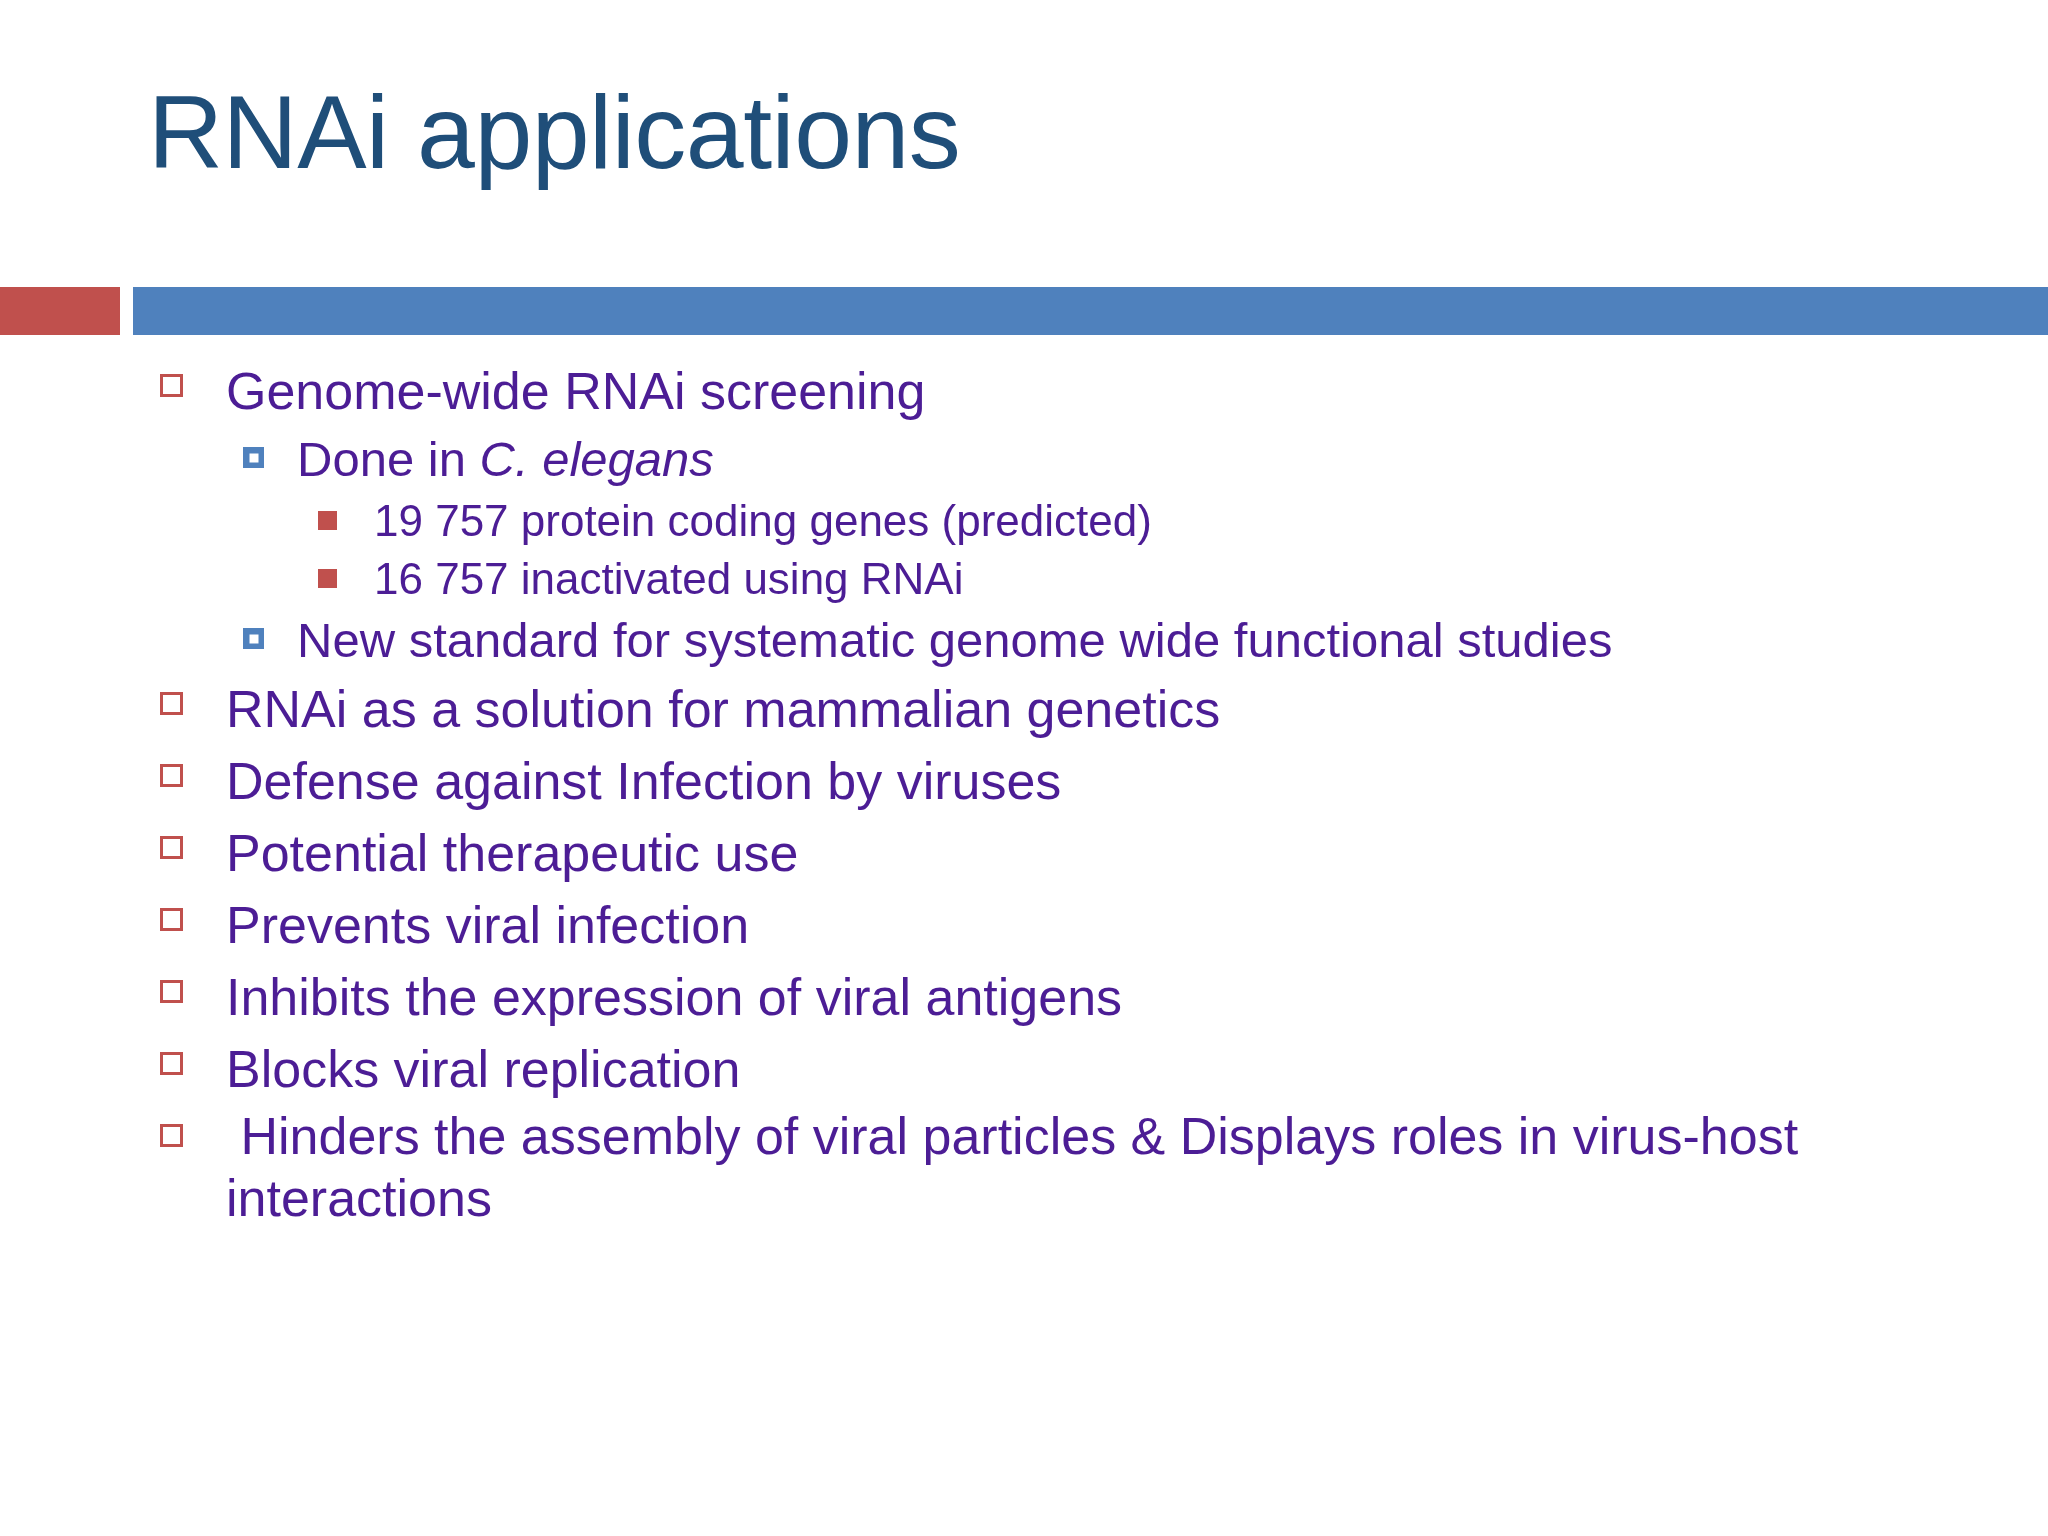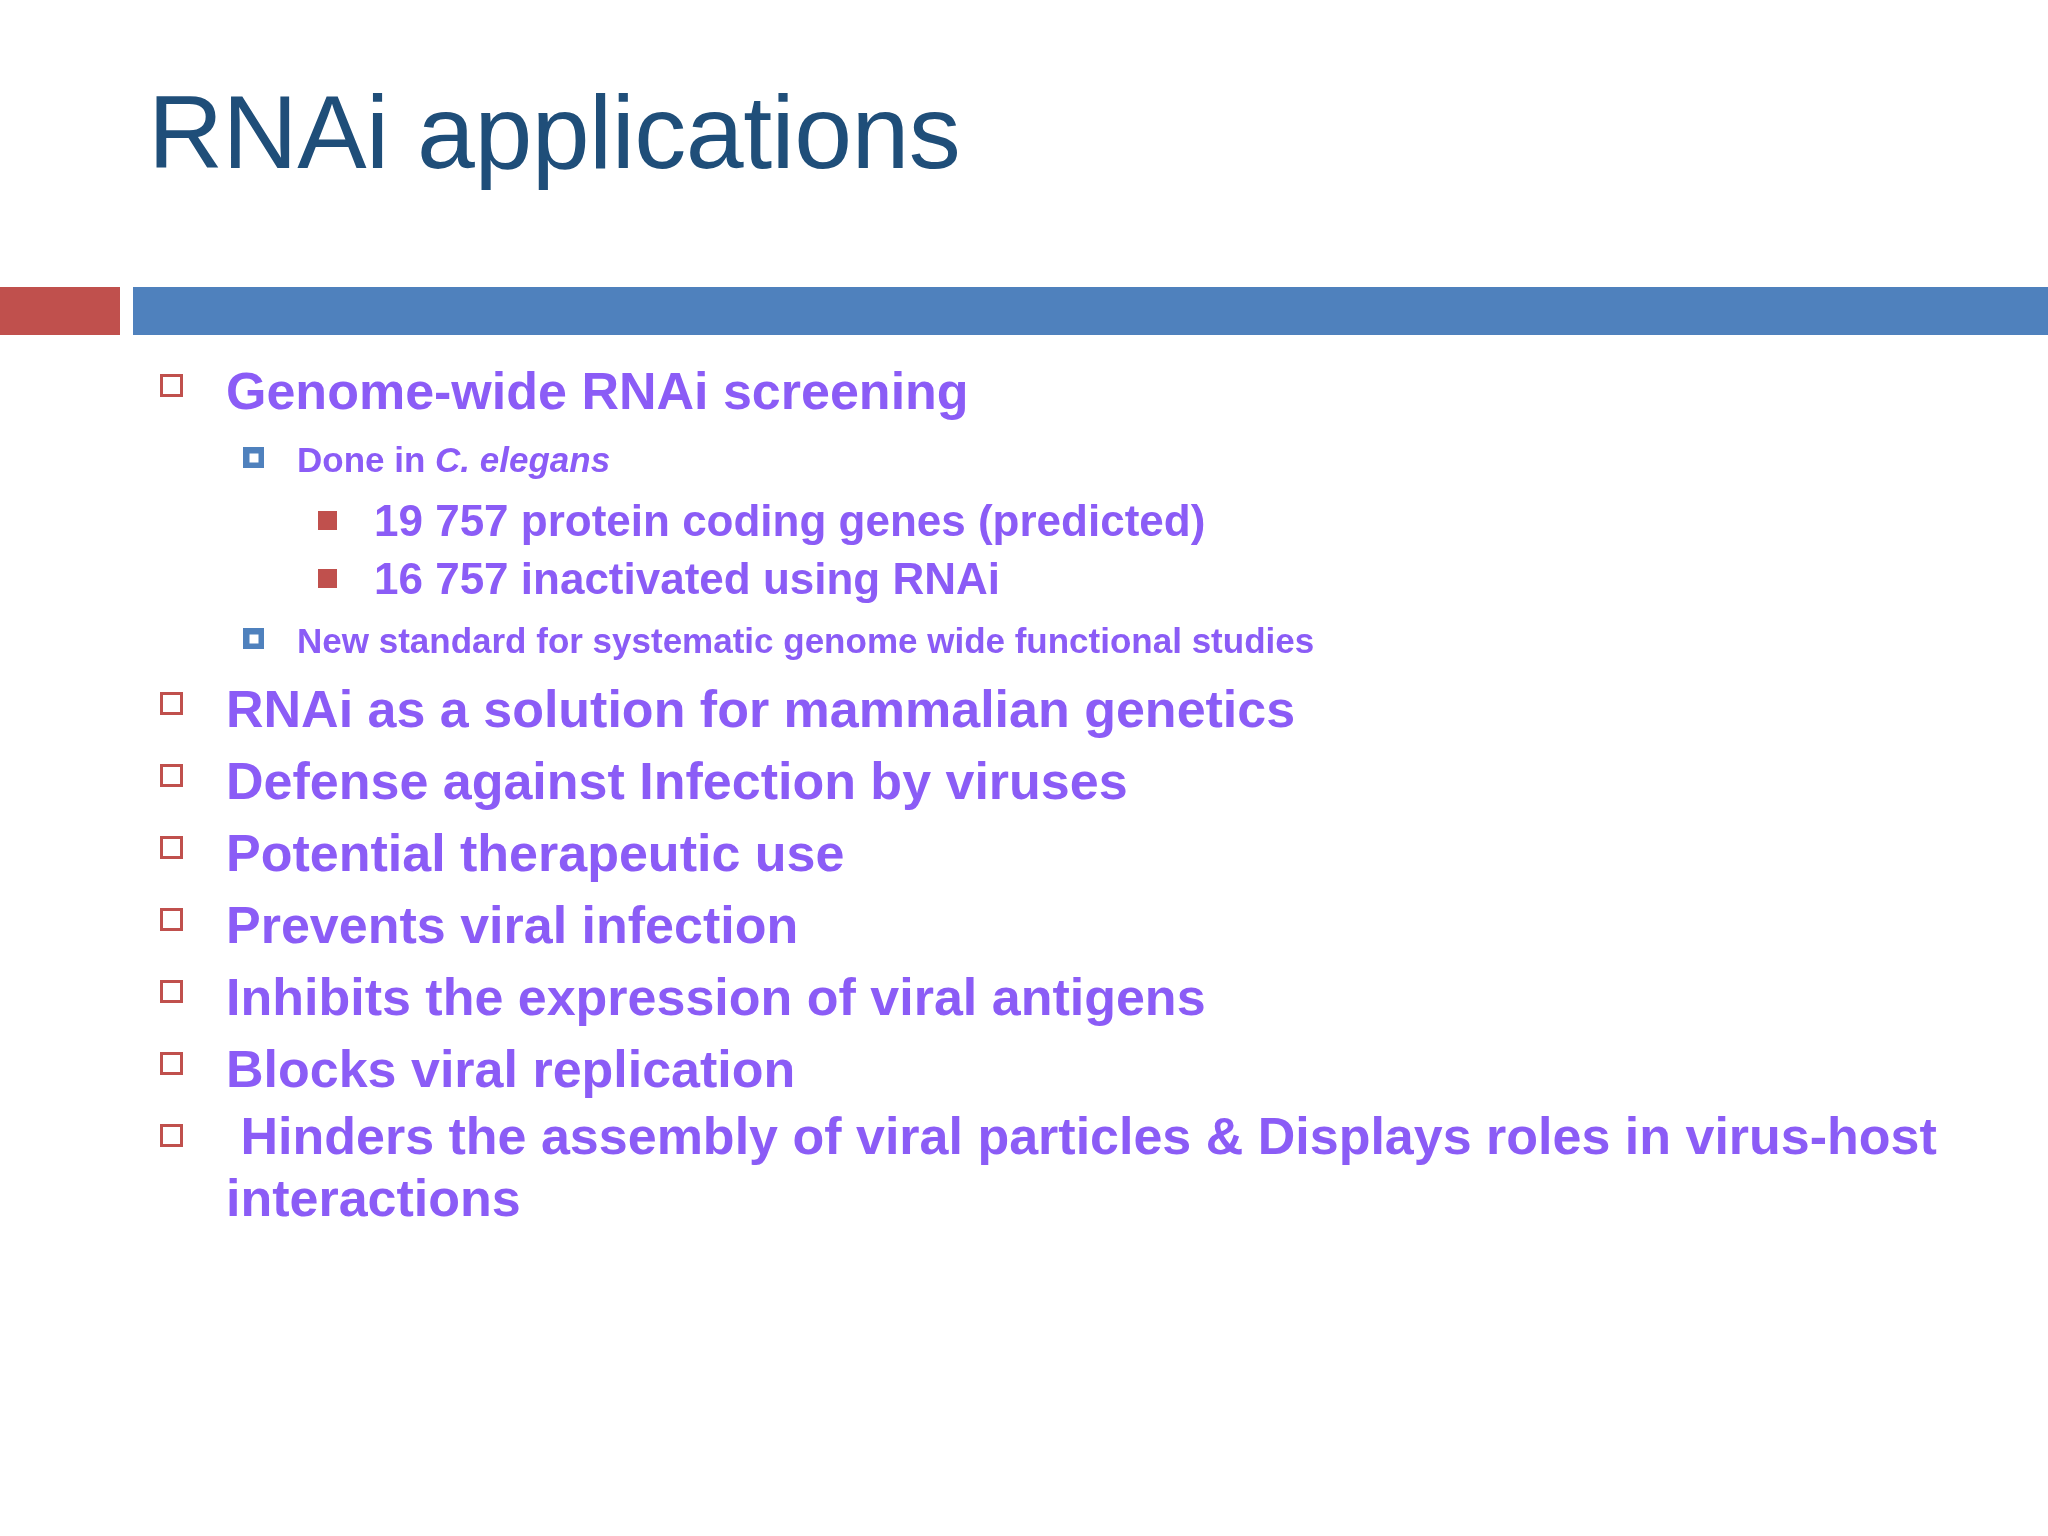--- a/index.html
+++ b/index.html
@@ -63,23 +63,22 @@
     position: relative;
   }
 
   
   .bullet {
     flex: 0 0 auto;
     display: inline-block;
   }
   .txt {
     flex: 1 1 auto;
-    color: #8b5cf6;
+    color: #4c1d95;
     white-space: pre-wrap;
-    font-weight: bold;
   }
 
   
   .lvl1 { padding-left: 160px; min-height: 72px; }
   .lvl1 .bullet {
     width: 23px; height: 23px;
     border: 3px solid #C0504D;
     background: transparent;
     box-sizing: border-box;
     margin-top: 19px;
@@ -103,21 +102,21 @@
   }
   .lvl2 .bullet::after {
     content: "";
     position: absolute;
     left: 50%; top: 50%;
     transform: translate(-50%,-50%);
     width: 9px; height: 9px;
     background: #ffffff;
   }
   .lvl2 .txt {
-    font-size: 35px;
+    font-size: 49px;
     line-height: 65px;
     margin-left: 33px;
   }
 
   
   .lvl3 { padding-left: 318px; min-height: 58px; }
   .lvl3 .bullet {
     width: 19px; height: 19px;
     background: #C0504D;
     margin-top: 19px;

